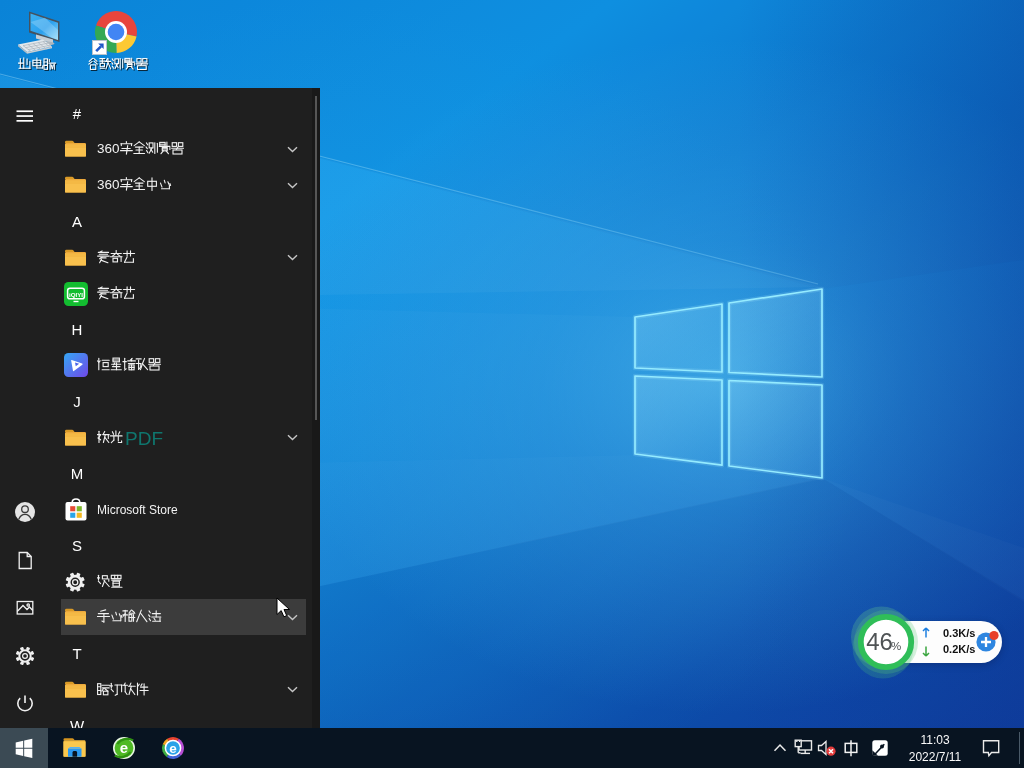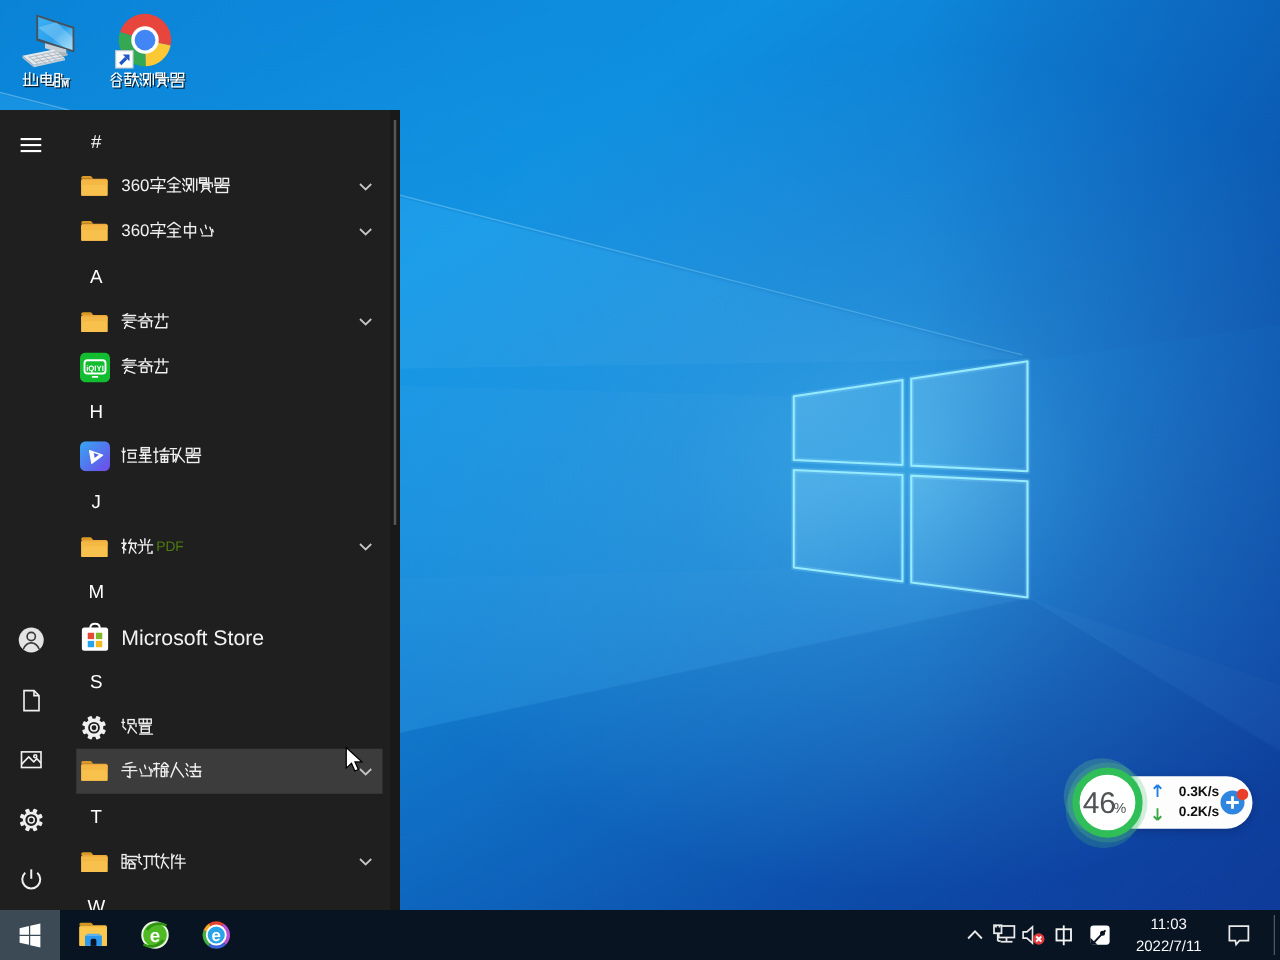--- a/index.html
+++ b/index.html
@@ -504,36 +504,36 @@
           <line x1="15.4" y1="1.7" x2="16.6" y2="4.3"></line>
           <line x1="22.8" y1="1.7" x2="21.5" y2="4.3"></line>
           <line x1="13.3" y1="5.9" x2="25.1" y2="5.9"></line>
           <line x1="16.9" y1="5.9" x2="16.9" y2="10.1"></line>
           <line x1="16.9" y1="10.1" x2="14.3" y2="12.7"></line>
           <line x1="21.3" y1="5.9" x2="21.3" y2="10.9"></line>
           <line x1="21.3" y1="12.5" x2="24.6" y2="12.5"></line>
           <line x1="24.6" y1="10.9" x2="24.6" y2="12.5"></line>
         </g>
       </svg>
-      <span style="font-size:11px;color:#4d7c0f;line-height:1">PDF</span>
+      <span style="font-size:19px;color:#0f766e;line-height:1">PDF</span>
     </div>
     <svg width="11" height="7" viewBox="0 0 11 7" style="position:absolute;left:287px;top:434px">
       <polyline points="1,1.2 5.5,5.6 10,1.2" fill="none" stroke="#c5c5c5" stroke-width="1.4"></polyline>
     </svg>
     <div style="position:absolute;left:70px;top:465px;width:14px;font-size:15px;color:#fff;text-align:center">M</div>
     <svg width="24" height="25" viewBox="0 0 24 25" style="position:absolute;left:64px;top:497px">
 <path d="M8.2 5.5 Q8.2 2 12 2 Q15.8 2 15.8 5.5" fill="none" stroke="#fff" stroke-width="1.6"></path>
 <rect x="1.5" y="5" width="21" height="18.5" rx="2" fill="#fff"></rect>
 <rect x="6.2" y="9.2" width="5.1" height="5.1" fill="#e64a35"></rect>
 <rect x="12.7" y="9.2" width="5.1" height="5.1" fill="#7db72a"></rect>
 <rect x="6.2" y="15.7" width="5.1" height="5.1" fill="#2aa4e8"></rect>
 <rect x="12.7" y="15.7" width="5.1" height="5.1" fill="#f5b922"></rect>
 </svg>
     <div style="position:absolute;left:97px;top:501px;height:18px;display:flex;align-items:center">
-      <span style="font-size:17px;color:#f2f2f2;line-height:1">Microsoft Store</span>
+      <span style="font-size:12px;color:#f2f2f2;line-height:1">Microsoft Store</span>
     </div>
     <div style="position:absolute;left:70px;top:537px;width:14px;font-size:15px;color:#fff;text-align:center">S</div>
     <svg width="24.4" height="24.4" viewBox="-12.2 -12.2 24.4 24.4" style="position:absolute;left:63.3px;top:569.8px">
 <g>
         <rect x="-1.84" y="-9.60" width="3.68" height="3.31" rx="0.6" transform="rotate(22.5)" fill="#f0f0f0"></rect>
         <rect x="-1.84" y="-9.60" width="3.68" height="3.31" rx="0.6" transform="rotate(67.5)" fill="#f0f0f0"></rect>
         <rect x="-1.84" y="-9.60" width="3.68" height="3.31" rx="0.6" transform="rotate(112.5)" fill="#f0f0f0"></rect>
         <rect x="-1.84" y="-9.60" width="3.68" height="3.31" rx="0.6" transform="rotate(157.5)" fill="#f0f0f0"></rect>
         <rect x="-1.84" y="-9.60" width="3.68" height="3.31" rx="0.6" transform="rotate(202.5)" fill="#f0f0f0"></rect>
         <rect x="-1.84" y="-9.60" width="3.68" height="3.31" rx="0.6" transform="rotate(247.5)" fill="#f0f0f0"></rect>

